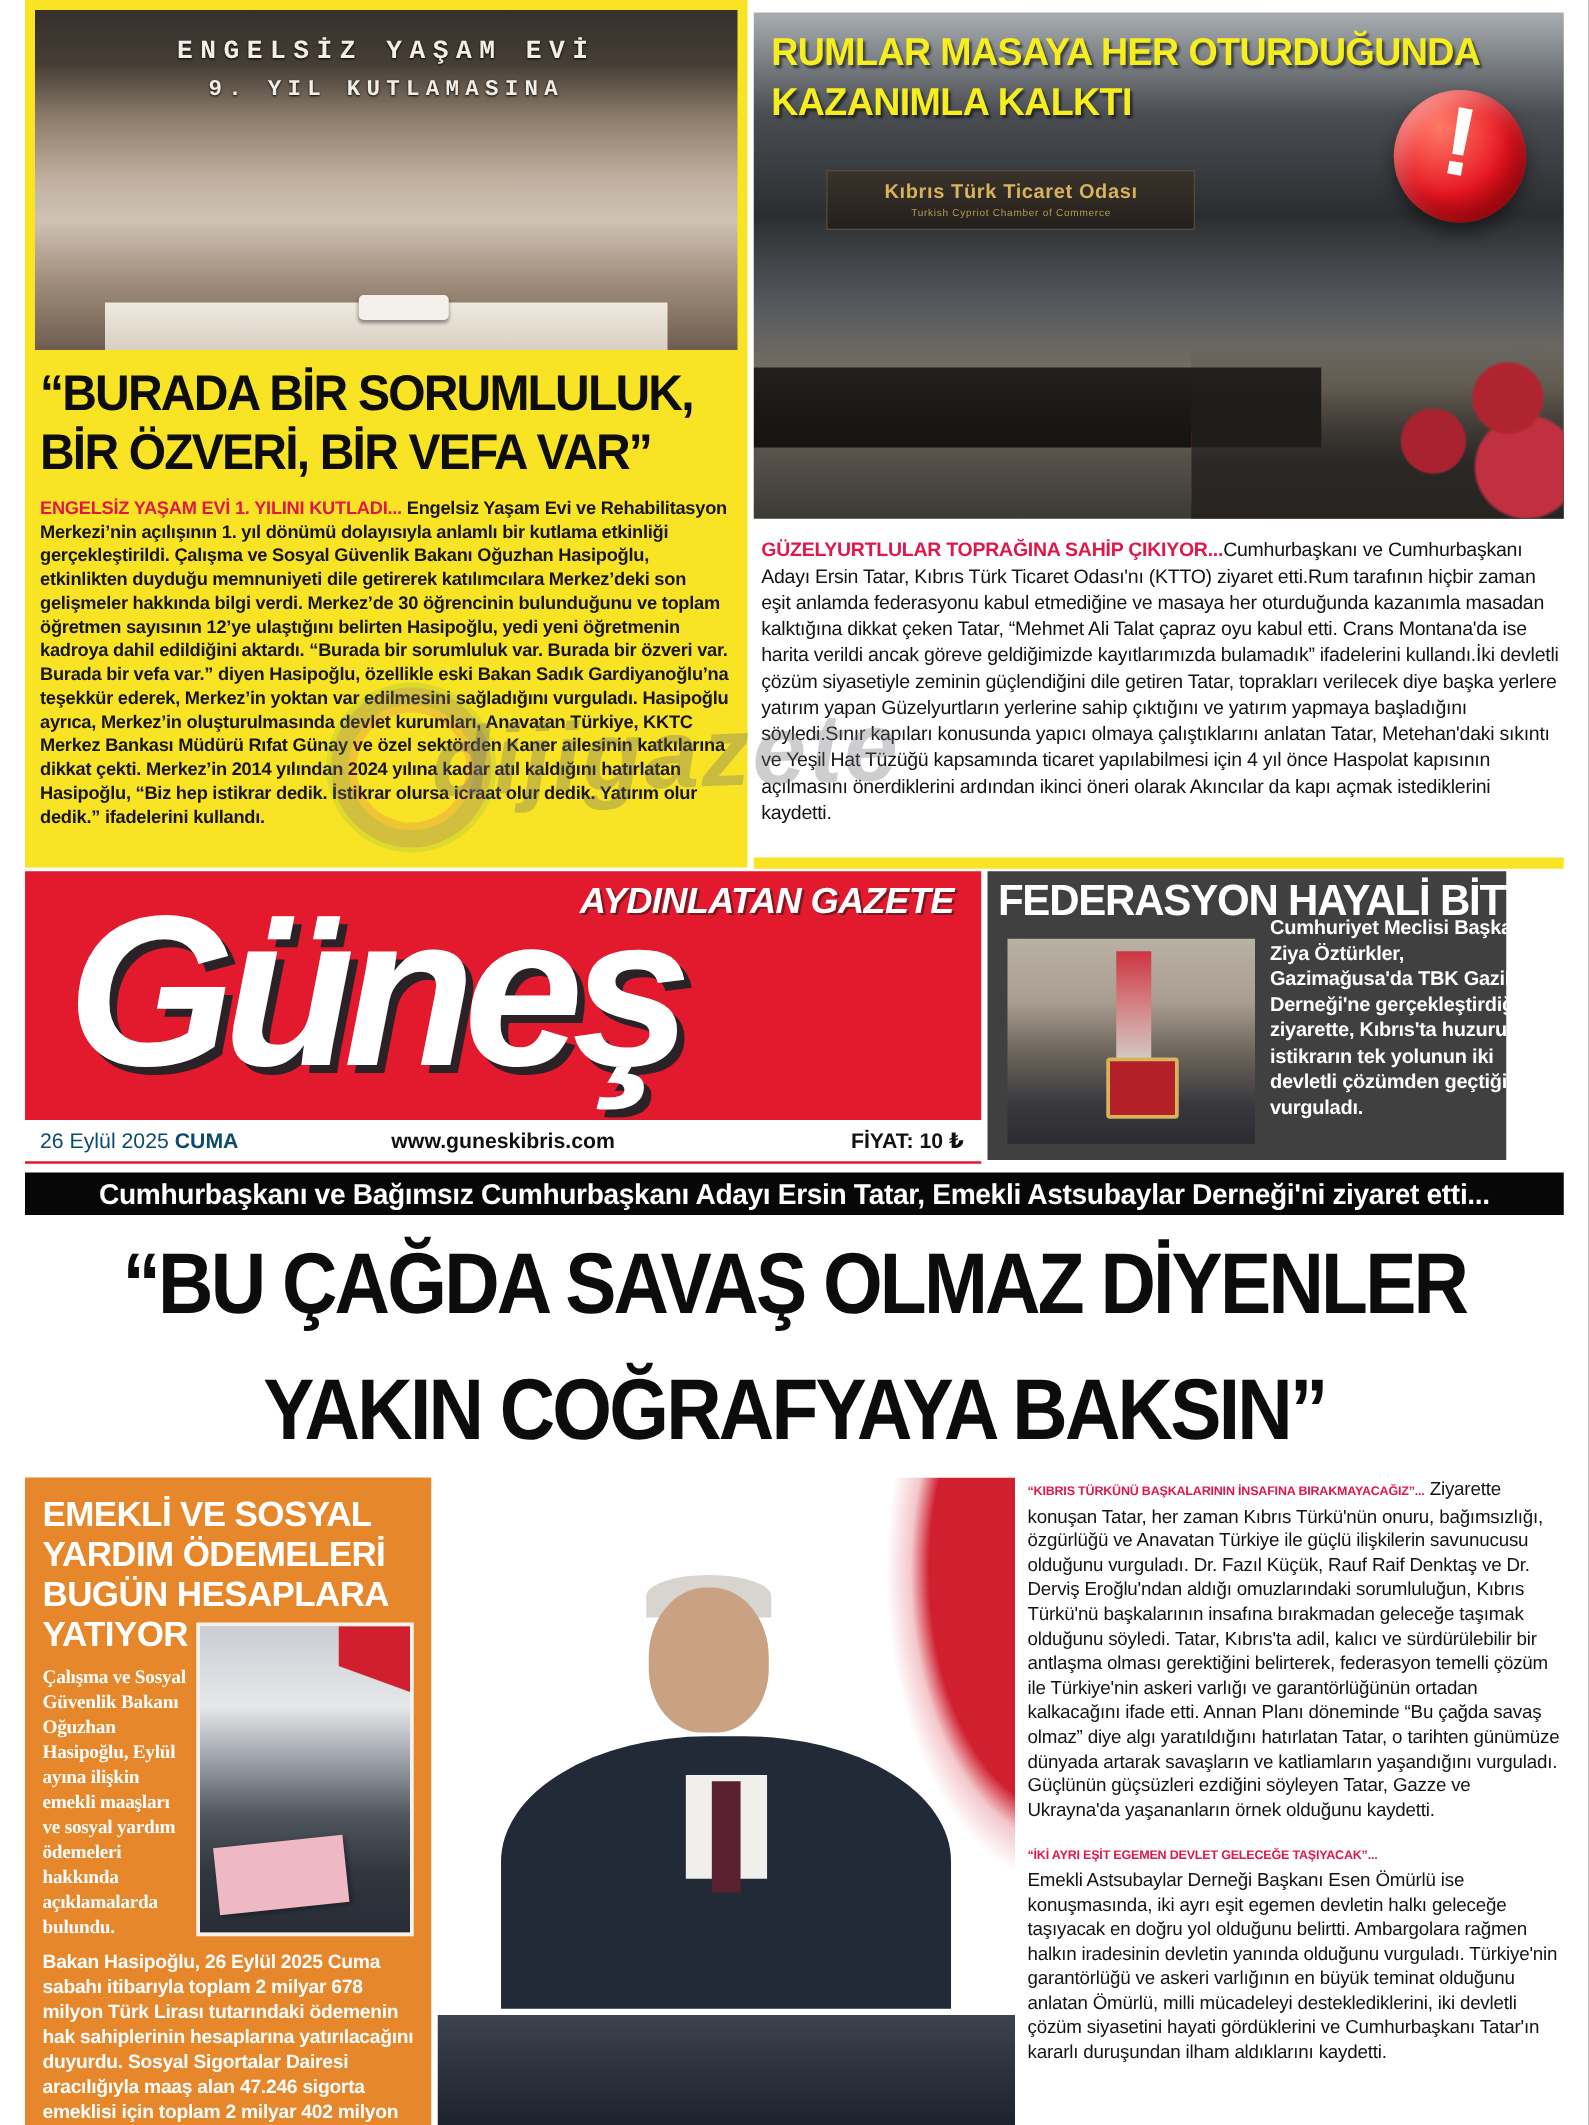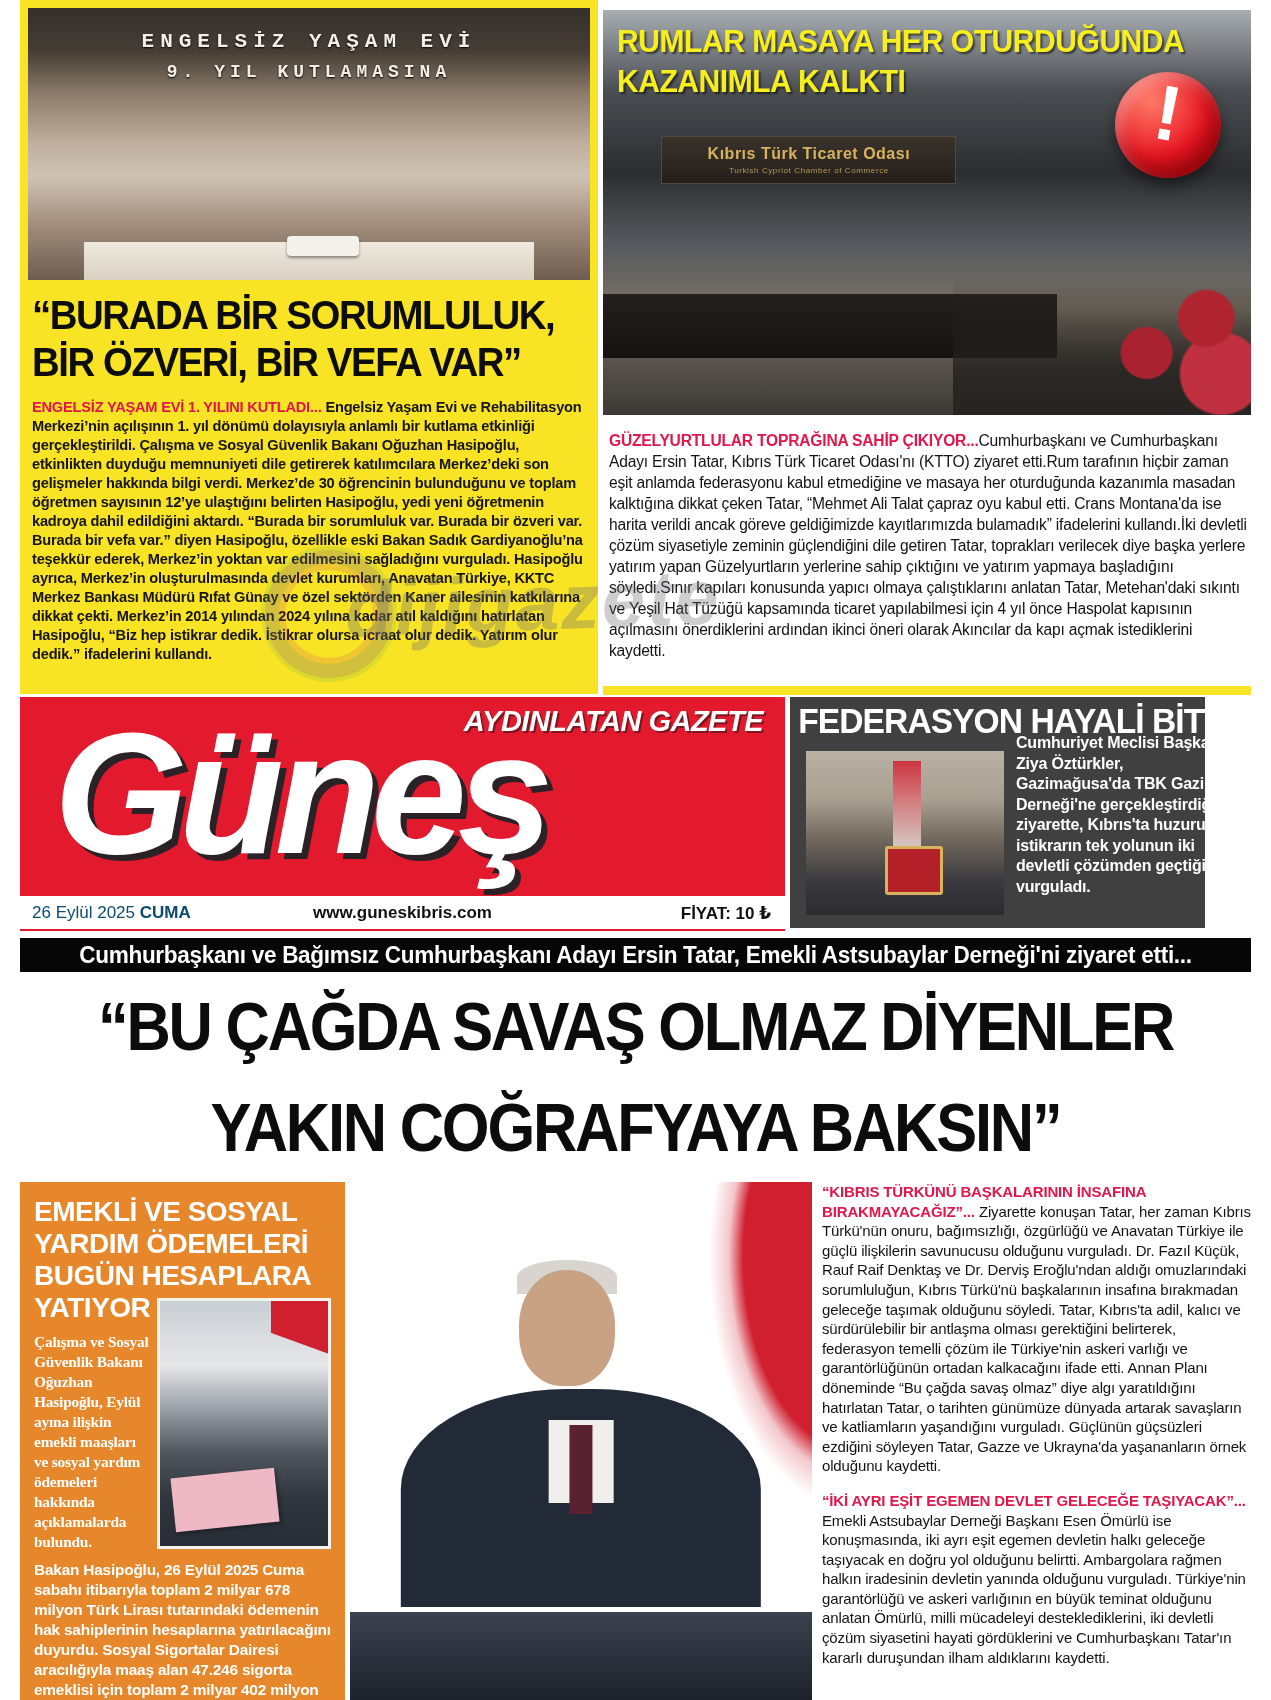--- a/index.html
+++ b/index.html
@@ -101,21 +101,21 @@
   .photo-tatar .head{position:absolute;left:47%;top:17%;width:96px;height:116px;background:#c9a183;border-radius:48% 48% 44% 44%;transform:translateX(-50%);}
   .photo-tatar .hair{position:absolute;left:47%;top:15%;width:100px;height:34px;background:#d8d5d0;border-radius:50% 50% 0 0;transform:translateX(-50%);}
   .photo-tatar .suit{position:absolute;left:50%;bottom:18%;width:78%;height:42%;background:#222a38;border-radius:46% 46% 0 0;transform:translateX(-50%);}
   .photo-tatar .shirt{position:absolute;left:50%;bottom:38%;width:14%;height:16%;background:#f0efec;transform:translateX(-50%);}
   .photo-tatar .tie{position:absolute;left:50%;bottom:36%;width:5%;height:17%;background:#5a2230;transform:translateX(-50%);}
   .photo-tatar .desk{position:absolute;left:0;bottom:0;width:100%;height:17%;background:linear-gradient(180deg,#3c434e,#1d222c);}
 
   .main-col{left:822px;top:1182px;width:429px;height:518px;overflow:hidden;
     font-size:15px;line-height:19.6px;font-weight:400;letter-spacing:-.15px;color:#131313;}
   .main-col .sec2{margin-top:15px;}
-  .main-col .lead{font-size:15px;margin-top:46px;}
+  .main-col .lead{font-size:10px;margin-top:46px;}
 
   
   .watermark{left:225px;top:540px;width:620px;height:170px;pointer-events:none;z-index:60;}
   .watermark .ring{position:absolute;left:40px;top:10px;width:100px;height:100px;border-radius:50%;
     border:14px solid rgba(120,110,120,.30);
     box-shadow:inset 0 0 0 6px rgba(200,60,120,.18), 0 0 0 4px rgba(60,160,120,.14);}
   .watermark .wm-text{position:absolute;left:120px;top:18px;font-size:78px;font-weight:700;font-style:italic;
     color:rgba(105,105,115,.33);letter-spacing:2px;transform:rotate(-2deg);}
 </style>
 </head>

